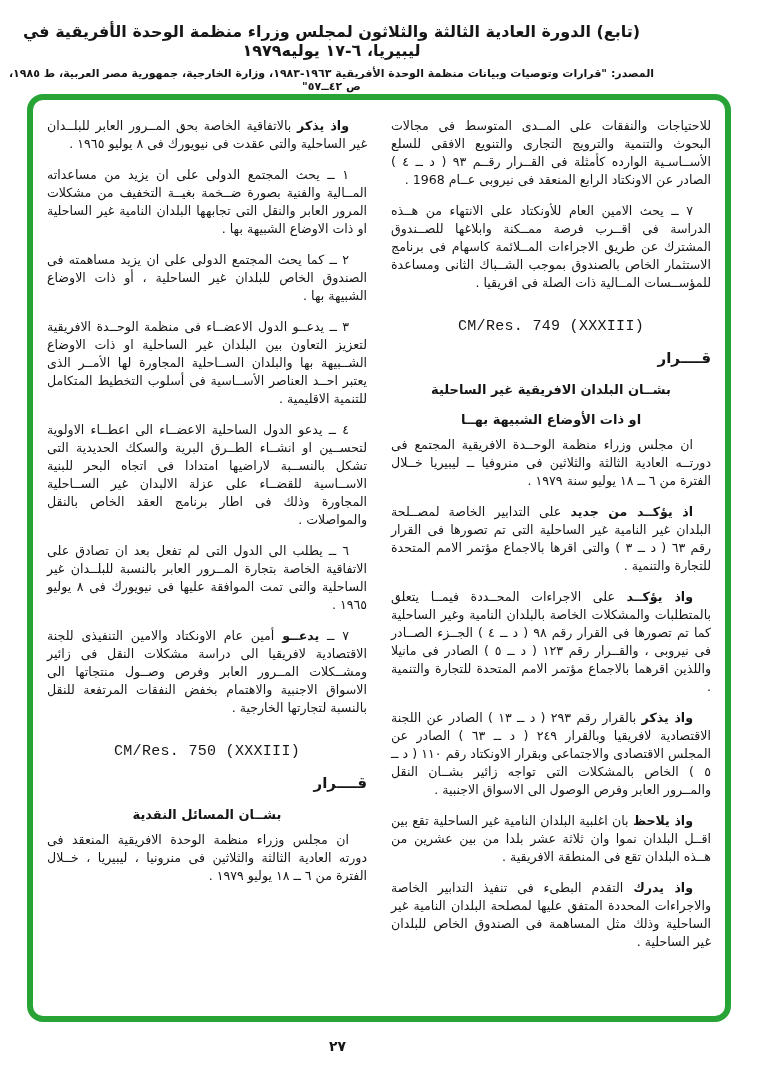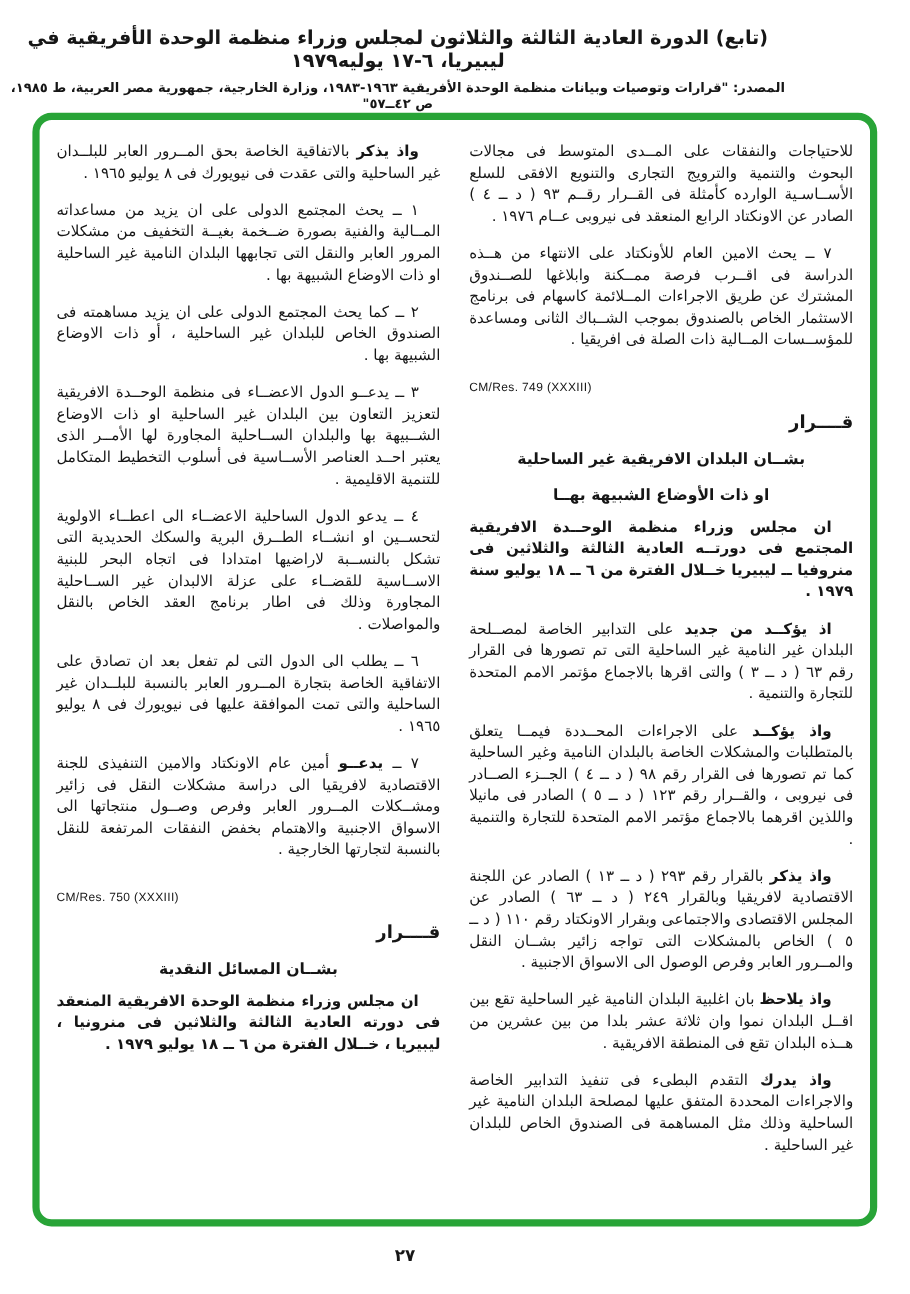--- a/index.html
+++ b/index.html
@@ -24,51 +24,51 @@
   .col{flex:1 1 0;min-width:0;direction:rtl;}
   
   .para{
     margin:0 0 13px 0;
     font-size:12.6px;line-height:18px;
     text-align:justify;text-indent:18px;
   }
   .para.flush{text-indent:0;}
   .lead{font-weight:bold;}
   .res-id{
-    direction:ltr;text-align:left;
-    font-family:Liberation Sans, sans-serif;
-    font-size:10px;letter-spacing:.3px;
+    direction:ltr;text-align:center;
+    font-family:Liberation Mono, monospace;
+    font-size:15px;letter-spacing:.3px;
     margin:26px 0 4px 0;
   }
   .res-title{
     text-align:right;font-weight:bold;font-size:15px;
     margin:14px 0 10px 0;letter-spacing:.5px;
   }
   .res-sub{
     text-align:center;font-weight:bold;font-size:13px;
     margin:15px 0 9px 0;
   }
-  .gap-top{margin-top:4px;font-weight:bold;}
+  .gap-top{margin-top:4px;}
   
   .ftr{position:absolute;left:0;top:1036px;width:675px;text-align:center;}
   .page-num{font-size:14px;font-weight:bold;letter-spacing:1px;}
 </style>
 </head>
 <body>
 
 <div class="hdr">
   <div class="hdr-l1">(تابع) الدورة العادية الثالثة والثلاثون لمجلس وزراء منظمة الوحدة الأفريقية في ليبيريا، ٦-١٧ يوليه١٩٧٩</div>
   <div class="hdr-l2">المصدر: "قرارات وتوصيات وبيانات منظمة الوحدة الأفريقية ١٩٦٣-١٩٨٣، وزارة الخارجية، جمهورية مصر العربية، ط ١٩٨٥، ص ٤٢ــ٥٧"</div>
 </div>
 
 <div class="frame">
   <div class="cols">
 
     <section class="col">
-      <p class="para flush">للاحتياجات والنفقات على المــدى المتوسط فى مجالات البحوث والتنمية والترويج التجارى والتنويع الافقى للسلع الأســاسـية الوارده كأمثلة فى القــرار رقــم ٩٣ ( د ــ ٤ ) الصادر عن الاونكتاد الرابع المنعقد فى نيروبى عــام ١٩٧٦ .</p>
+      <p class="para flush">للاحتياجات والنفقات على المــدى المتوسط فى مجالات البحوث والتنمية والترويج التجارى والتنويع الافقى للسلع الأســاسـية الوارده كأمثلة فى القــرار رقــم ٩٣ ( د ــ ٤ ) الصادر عن الاونكتاد الرابع المنعقد فى نيروبى عــام 1968 .</p>
       <p class="para">٧ ــ يحث الامين العام للأونكتاد على الانتهاء من هــذه الدراسة فى اقــرب فرصة ممــكنة وابلاغها للصــندوق المشترك عن طريق الاجراءات المــلائمة كاسهام فى برنامج الاستثمار الخاص بالصندوق بموجب الشــباك الثانى ومساعدة للمؤســسات المــالية ذات الصلة فى افريقيا .</p>
       <div class="res-id">CM/Res. 749  (XXXIII)</div>
       <div class="res-title">قــــرار</div>
       <div class="res-sub">بشــان البلدان الافريقية غير الساحلية</div>
       <div class="res-sub">او ذات الأوضاع الشبيهة بهــا</div>
       <p class="para gap-top">ان مجلس وزراء منظمة الوحــدة الافريقية المجتمع فى دورتــه العادية الثالثة والثلاثين فى منروفيا ــ ليبيريا خــلال الفترة من ٦ ــ ١٨ يوليو سنة ١٩٧٩ .</p>
       <p class="para"><span class="lead">اذ يؤكــد من جديد</span><span> على التدابير الخاصة لمصــلحة البلدان غير النامية غير الساحلية التى تم تصورها فى القرار رقم ٦٣ ( د ــ ٣ ) والتى اقرها بالاجماع مؤتمر الامم المتحدة للتجارة والتنمية .</span></p>
       <p class="para"><span class="lead">واذ يؤكــد</span><span> على الاجراءات المحــددة فيمــا يتعلق بالمتطلبات والمشكلات الخاصة بالبلدان النامية وغير الساحلية كما تم تصورها فى القرار رقم ٩٨ ( د ــ ٤ ) الجــزء الصــادر فى نيروبى ، والقــرار رقم ١٢٣ ( د ــ ٥ ) الصادر فى مانيلا واللذين اقرهما بالاجماع مؤتمر الامم المتحدة للتجارة والتنمية .</span></p>
       <p class="para"><span class="lead">واذ يذكر</span><span> بالقرار رقم ٢٩٣ ( د ــ ١٣ ) الصادر عن اللجنة الاقتصادية لافريقيا وبالقرار ٢٤٩ ( د ــ ٦٣ ) الصادر عن المجلس الاقتصادى والاجتماعى وبقرار الاونكتاد رقم ١١٠ ( د ــ ٥ ) الخاص بالمشكلات التى تواجه زائير بشــان النقل والمــرور العابر وفرص الوصول الى الاسواق الاجنبية .</span></p>
       <p class="para"><span class="lead">واذ يلاحظ</span><span> بان اغلبية البلدان النامية غير الساحلية تقع بين اقــل البلدان نموا وان ثلاثة عشر بلدا من بين عشرين من هــذه البلدان تقع فى المنطقة الافريقية .</span></p>

